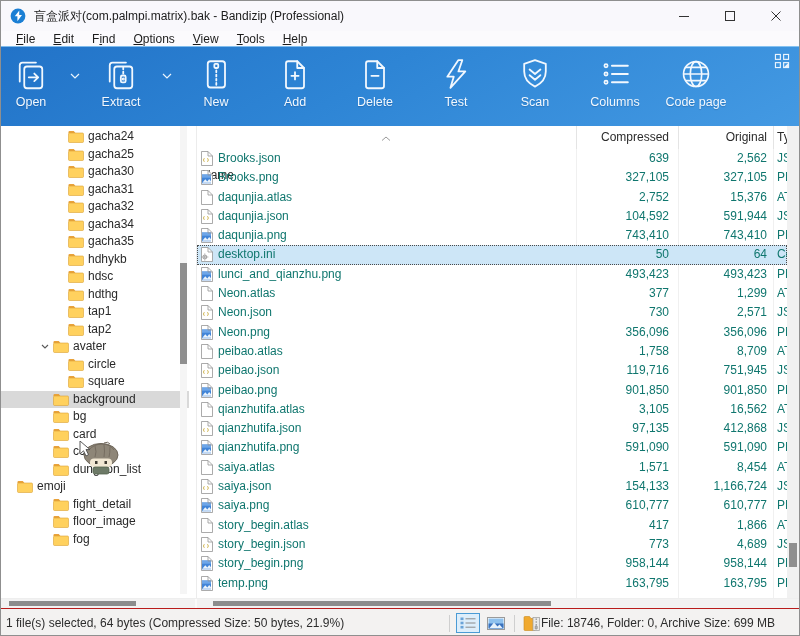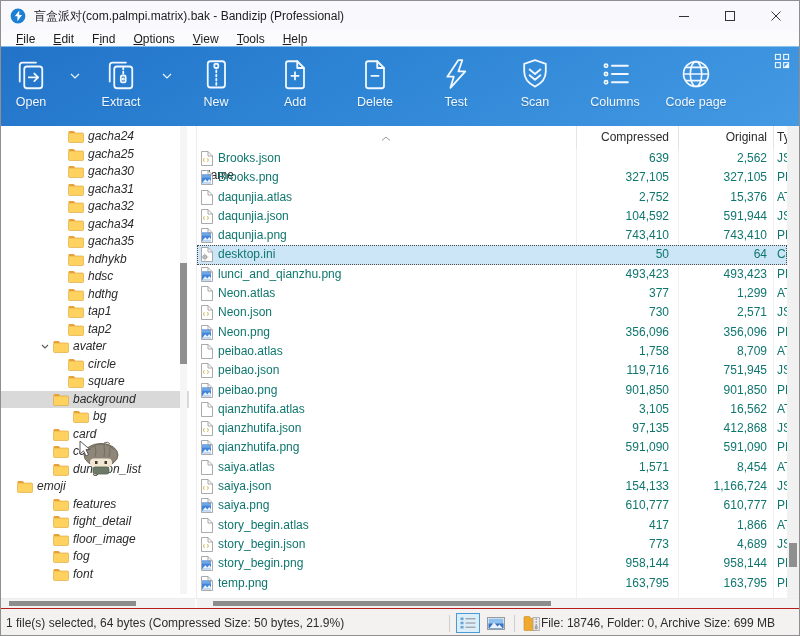--- a/index.html
+++ b/index.html
@@ -26,21 +26,21 @@
   .tb-btn{display:flex;flex-direction:column;align-items:center;justify-content:flex-start;color:#f2f8fe;}
   .tb-btn svg{display:block;margin-top:2px;}
   .tb-label{font-size:12.5px;margin-top:3px;white-space:nowrap;text-shadow:0 1px 1px rgba(0,40,90,.25);}
   .tb-chev{display:flex;align-items:center;justify-content:center;width:28px;height:44px;}
   .tb-grid{position:absolute;right:8px;top:6px;width:18px;height:18px;}
 
   
   .main{position:absolute;left:0;top:125px;width:100%;height:472px;background:#fff;}
   .sidebar{position:absolute;left:0;top:0;width:188px;height:472px;overflow:hidden;background:#fff;}
   .tree{position:absolute;left:0;top:2px;width:100%;}
-  .tree-row{position:relative;height:17.5px;line-height:17.5px;font-size:12px;color:#2a2a2a;display:flex;align-items:center;white-space:nowrap;font-style:italic;}
+  .tree-row{position:relative;height:17.5px;line-height:17.5px;font-size:12px;color:#2a2a2a;display:flex;align-items:center;white-space:nowrap;}
   .tree-row.sel{background:#d9d9d9;}
   .chev-slot{width:16px;height:17px;display:inline-flex;align-items:center;justify-content:center;flex:none;}
   .tree-ficon{width:16px;height:13px;margin-right:4px;flex:none;display:inline-flex;}
   .sb-vscroll{position:absolute;right:2px;top:0;width:7px;height:468px;background:#f5f5f5;}
   .sb-vscroll .thumb{position:absolute;left:0;top:137px;width:7px;height:101px;background:#8f8f8f;}
   .splitter{position:absolute;left:188px;top:0;width:8px;height:472px;background:#fff;border-right:1px solid #ececec;}
 
   
   .filelist{position:absolute;left:196px;top:0;right:0;height:472px;background:#fff;}
   .fl-header{position:relative;height:23px;line-height:23px;font-size:12px;color:#2b2b2b;width:calc(100% - 12px);}
@@ -400,21 +400,21 @@
           <div class="tree-row sel" style="padding-left: 36px;">
             <span class="chev-slot"></span>
             <span class="tree-ficon">
               <svg width="16" height="13" viewBox="0 0 16 13">
                 <path d="M0.5,2 a1,1 0 0 1 1,-1 h4.3 l1.6,2 h-7 z" fill="#e9a23b"></path>
                 <rect x="0.5" y="3" width="15" height="9.5" rx="1" fill="#ffd15e" stroke="#dba133" stroke-width="0.6"></rect>
               </svg>
             </span>
             <span>background</span>
           </div>
-          <div class="tree-row" style="padding-left: 36px; margin-left: 20px;">
+          <div class="tree-row" style="padding-left: 36px;">
             <span class="chev-slot"></span>
             <span class="tree-ficon">
               <svg width="16" height="13" viewBox="0 0 16 13">
                 <path d="M0.5,2 a1,1 0 0 1 1,-1 h4.3 l1.6,2 h-7 z" fill="#e9a23b"></path>
                 <rect x="0.5" y="3" width="15" height="9.5" rx="1" fill="#ffd15e" stroke="#dba133" stroke-width="0.6"></rect>
               </svg>
             </span>
             <span>bg</span>
           </div>
           <div class="tree-row" style="padding-left: 36px;">
@@ -458,61 +458,41 @@
             <span>emoji</span>
           </div>
           <div class="tree-row" style="padding-left: 36px;">
             <span class="chev-slot"></span>
             <span class="tree-ficon">
               <svg width="16" height="13" viewBox="0 0 16 13">
                 <path d="M0.5,2 a1,1 0 0 1 1,-1 h4.3 l1.6,2 h-7 z" fill="#e9a23b"></path>
                 <rect x="0.5" y="3" width="15" height="9.5" rx="1" fill="#ffd15e" stroke="#dba133" stroke-width="0.6"></rect>
               </svg>
             </span>
-            <span>features</span>
+            <span>fight_detail</span>
           </div>
           <div class="tree-row" style="padding-left: 36px;">
             <span class="chev-slot"></span>
             <span class="tree-ficon">
               <svg width="16" height="13" viewBox="0 0 16 13">
                 <path d="M0.5,2 a1,1 0 0 1 1,-1 h4.3 l1.6,2 h-7 z" fill="#e9a23b"></path>
                 <rect x="0.5" y="3" width="15" height="9.5" rx="1" fill="#ffd15e" stroke="#dba133" stroke-width="0.6"></rect>
               </svg>
             </span>
-            <span>fight_detail</span>
+            <span>floor_image</span>
           </div>
           <div class="tree-row" style="padding-left: 36px;">
             <span class="chev-slot"></span>
             <span class="tree-ficon">
               <svg width="16" height="13" viewBox="0 0 16 13">
                 <path d="M0.5,2 a1,1 0 0 1 1,-1 h4.3 l1.6,2 h-7 z" fill="#e9a23b"></path>
                 <rect x="0.5" y="3" width="15" height="9.5" rx="1" fill="#ffd15e" stroke="#dba133" stroke-width="0.6"></rect>
               </svg>
             </span>
-            <span>floor_image</span>
-          </div>
-          <div class="tree-row" style="padding-left: 36px;">
-            <span class="chev-slot"></span>
-            <span class="tree-ficon">
-              <svg width="16" height="13" viewBox="0 0 16 13">
-                <path d="M0.5,2 a1,1 0 0 1 1,-1 h4.3 l1.6,2 h-7 z" fill="#e9a23b"></path>
-                <rect x="0.5" y="3" width="15" height="9.5" rx="1" fill="#ffd15e" stroke="#dba133" stroke-width="0.6"></rect>
-              </svg>
-            </span>
             <span>fog</span>
-          </div>
-          <div class="tree-row" style="padding-left: 36px;">
-            <span class="chev-slot"></span>
-            <span class="tree-ficon">
-              <svg width="16" height="13" viewBox="0 0 16 13">
-                <path d="M0.5,2 a1,1 0 0 1 1,-1 h4.3 l1.6,2 h-7 z" fill="#e9a23b"></path>
-                <rect x="0.5" y="3" width="15" height="9.5" rx="1" fill="#ffd15e" stroke="#dba133" stroke-width="0.6"></rect>
-              </svg>
-            </span>
-            <span>font</span>
           </div>
         </div>
       <div class="sb-vscroll">
           <div class="thumb"></div>
         </div>
     </div>
     <div class="splitter"></div>
     <div class="filelist">
       <div class="fl-header" id="fl-header">
           <span class="hcell-name">Name</span>

